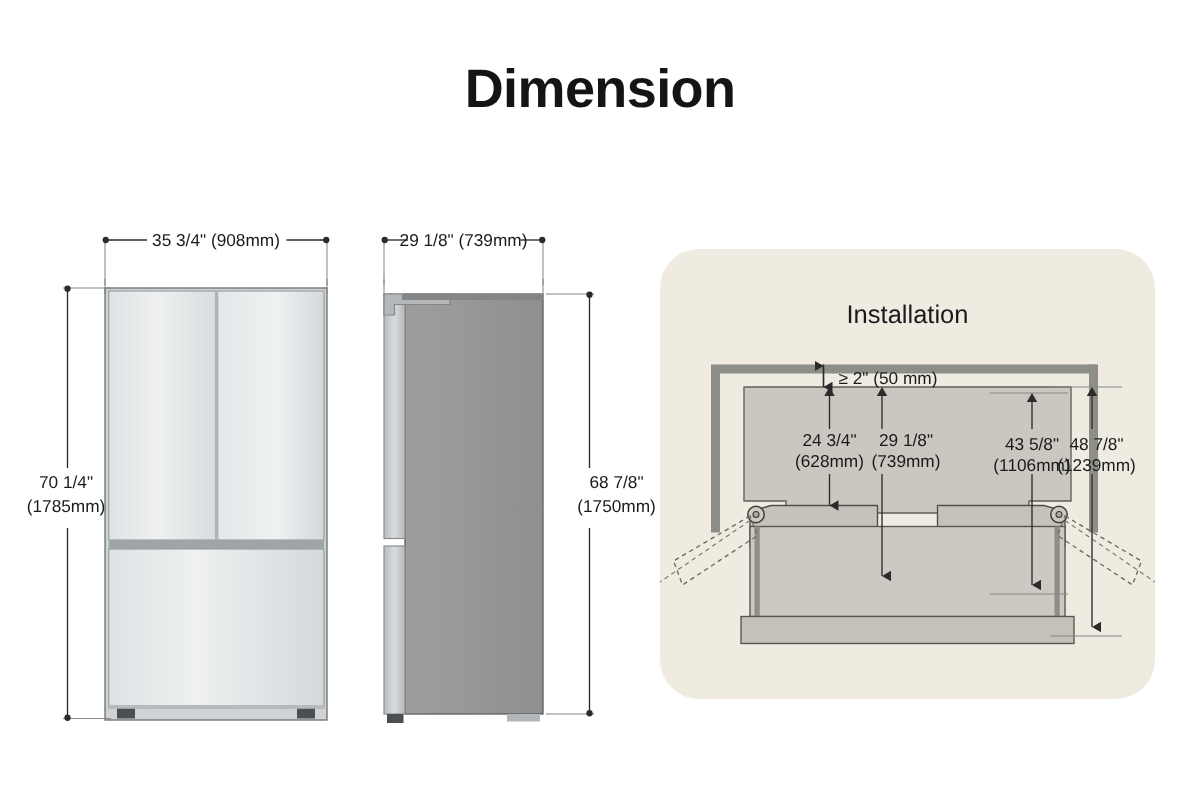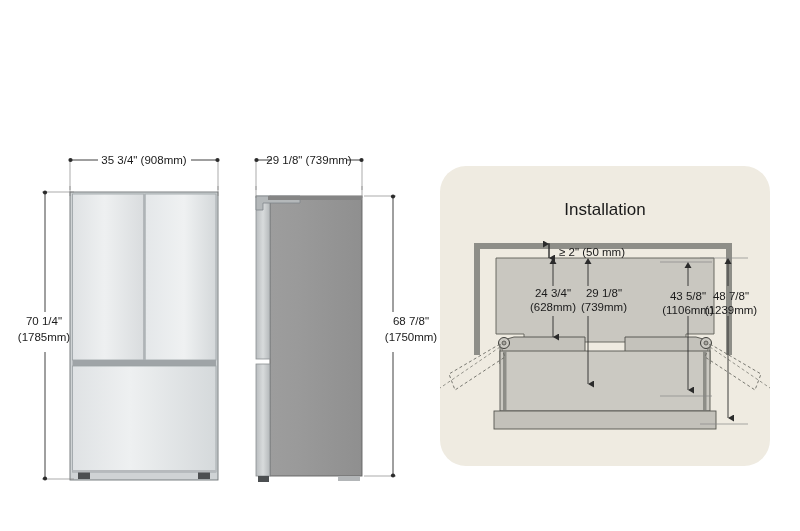--- a/index.html
+++ b/index.html
@@ -58,20 +58,21 @@
   }
   .dot {
     fill: #2b2b2b;
   }
 </style>
 </head>
 <body>
 
 <div id="root">
 
+  <div class="page-title">Dimension</div>
 
   <svg class="diagram" width="800" height="531" viewBox="0 0 800 531">
 
     <defs>
       <linearGradient id="gradDoorL" x1="0" y1="0" x2="1" y2="0">
         <stop offset="0%" stop-color="#dfe2e4"></stop>
         <stop offset="45%" stop-color="#eef0f1"></stop>
         <stop offset="100%" stop-color="#d9dcde"></stop>
       </linearGradient>
       <linearGradient id="gradDoorR" x1="0" y1="0" x2="1" y2="0">

